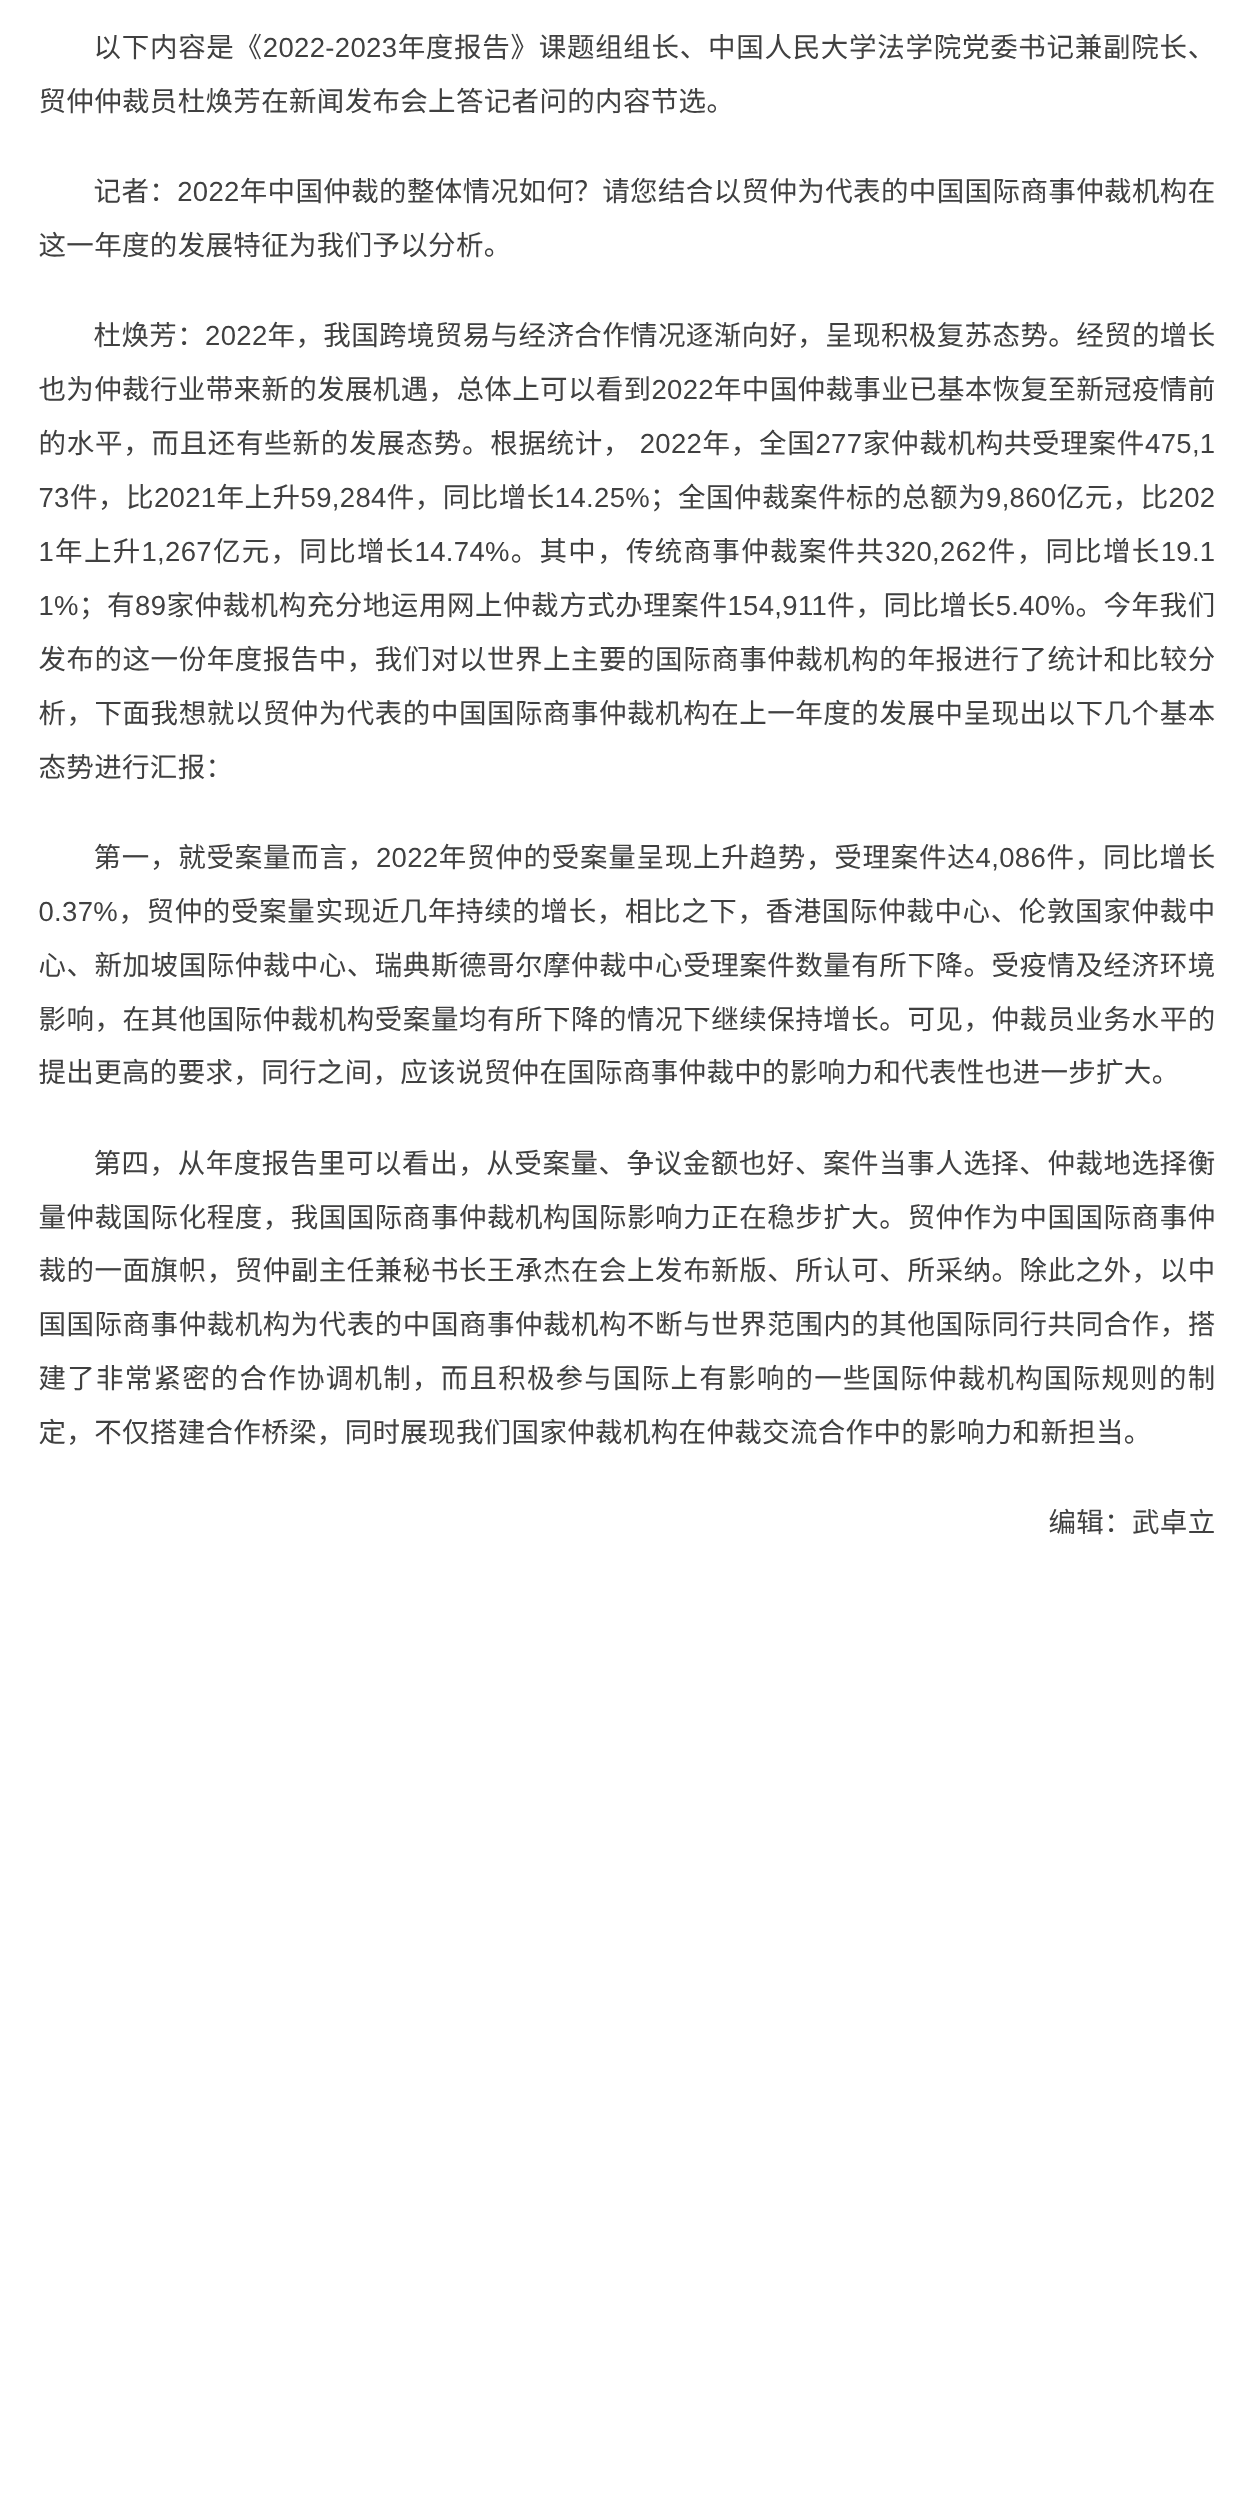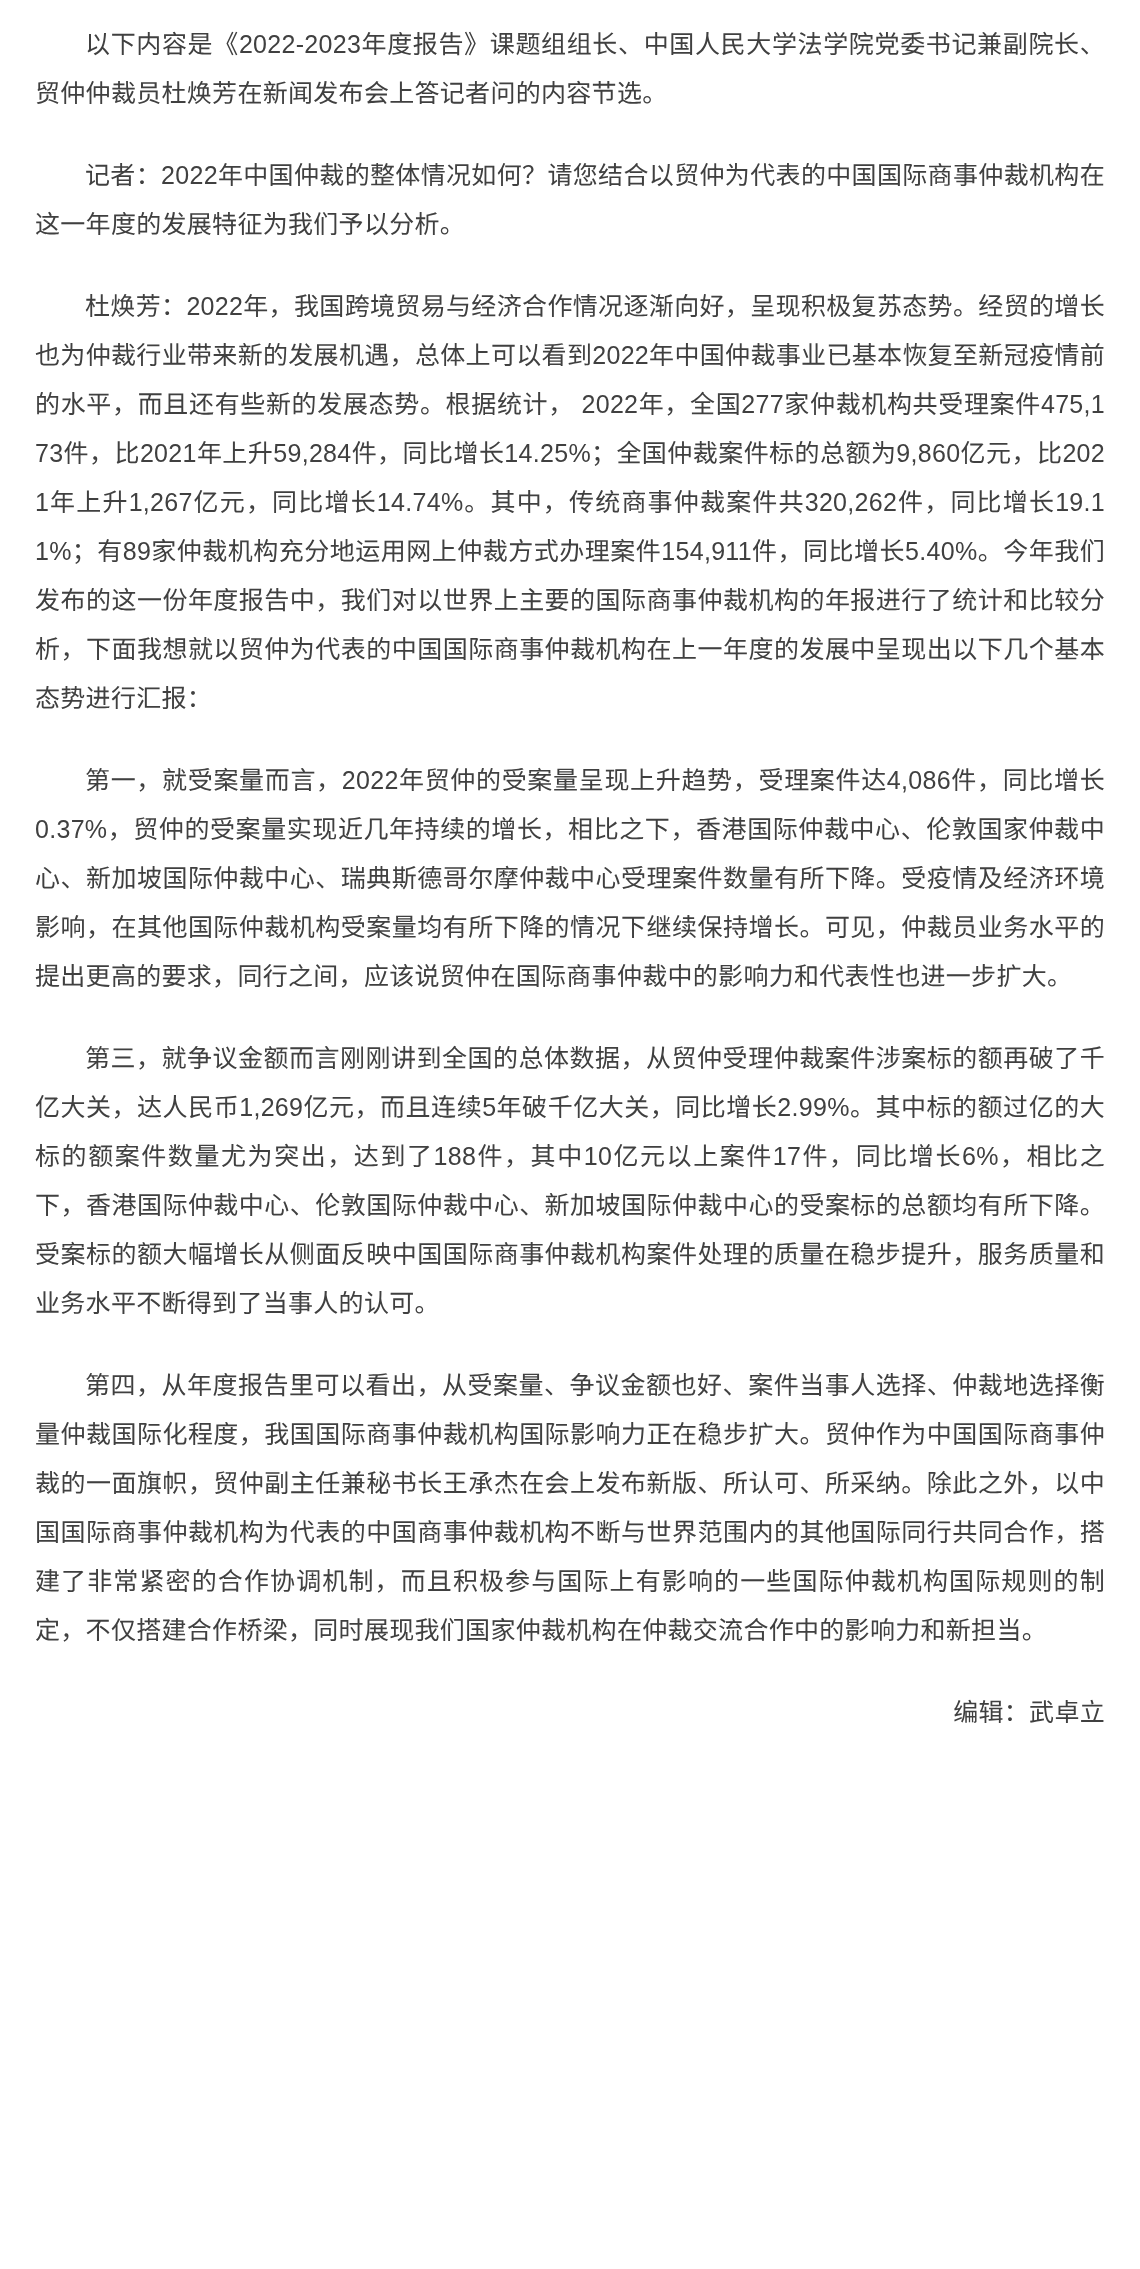--- a/index.html
+++ b/index.html
@@ -38,16 +38,15 @@
   }
 </style>
 </head>
 <body>
 
 <main class="article">
   <p>以下内容是《2022-2023年度报告》课题组组长、中国人民大学法学院党委书记兼副院长、贸仲仲裁员杜焕芳在新闻发布会上答记者问的内容节选。</p>
   <p>记者：2022年中国仲裁的整体情况如何？请您结合以贸仲为代表的中国国际商事仲裁机构在这一年度的发展特征为我们予以分析。</p>
   <p>杜焕芳：2022年，我国跨境贸易与经济合作情况逐渐向好，呈现积极复苏态势。经贸的增长也为仲裁行业带来新的发展机遇，总体上可以看到2022年中国仲裁事业已基本恢复至新冠疫情前的水平，而且还有些新的发展态势。根据统计， 2022年，全国277家仲裁机构共受理案件475,173件，比2021年上升59,284件，同比增长14.25%；全国仲裁案件标的总额为9,860亿元，比2021年上升1,267亿元，同比增长14.74%。其中，传统商事仲裁案件共320,262件，同比增长19.11%；有89家仲裁机构充分地运用网上仲裁方式办理案件154,911件，同比增长5.40%。今年我们发布的这一份年度报告中，我们对以世界上主要的国际商事仲裁机构的年报进行了统计和比较分析，下面我想就以贸仲为代表的中国国际商事仲裁机构在上一年度的发展中呈现出以下几个基本态势进行汇报：</p>
   <p>第一，就受案量而言，2022年贸仲的受案量呈现上升趋势，受理案件达4,086件，同比增长0.37%，贸仲的受案量实现近几年持续的增长，相比之下，香港国际仲裁中心、伦敦国家仲裁中心、新加坡国际仲裁中心、瑞典斯德哥尔摩仲裁中心受理案件数量有所下降。受疫情及经济环境影响，在其他国际仲裁机构受案量均有所下降的情况下继续保持增长。可见，仲裁员业务水平的提出更高的要求，同行之间，应该说贸仲在国际商事仲裁中的影响力和代表性也进一步扩大。</p>
-  <p>第三，就争议金额而言刚刚讲到全国的总体数据，从贸仲受理仲裁案件涉案标的额再破了千亿大关，达人民币1,269亿元，而且连续5年破千亿大关，同比增长2.99%。其中标的额过亿的大标的额案件数量尤为突出，达到了188件，其中10亿元以上案件17件，同比增长6%，相比之下，香港国际仲裁中心、伦敦国际仲裁中心、新加坡国际仲裁中心的受案标的总额均有所下降。受案标的额大幅增长从侧面反映中国国际商事仲裁机构案件处理的质量在稳步提升，服务质量和业务水平不断得到了当事人的认可。</p>
   <p>第四，从年度报告里可以看出，从受案量、争议金额也好、案件当事人选择、仲裁地选择衡量仲裁国际化程度，我国国际商事仲裁机构国际影响力正在稳步扩大。贸仲作为中国国际商事仲裁的一面旗帜，贸仲副主任兼秘书长王承杰在会上发布新版、所认可、所采纳。除此之外，以中国国际商事仲裁机构为代表的中国商事仲裁机构不断与世界范围内的其他国际同行共同合作，搭建了非常紧密的合作协调机制，而且积极参与国际上有影响的一些国际仲裁机构国际规则的制定，不仅搭建合作桥梁，同时展现我们国家仲裁机构在仲裁交流合作中的影响力和新担当。</p>
   <div class="editor-line">编辑：武卓立</div>
 </main>
 
 </body></html>

